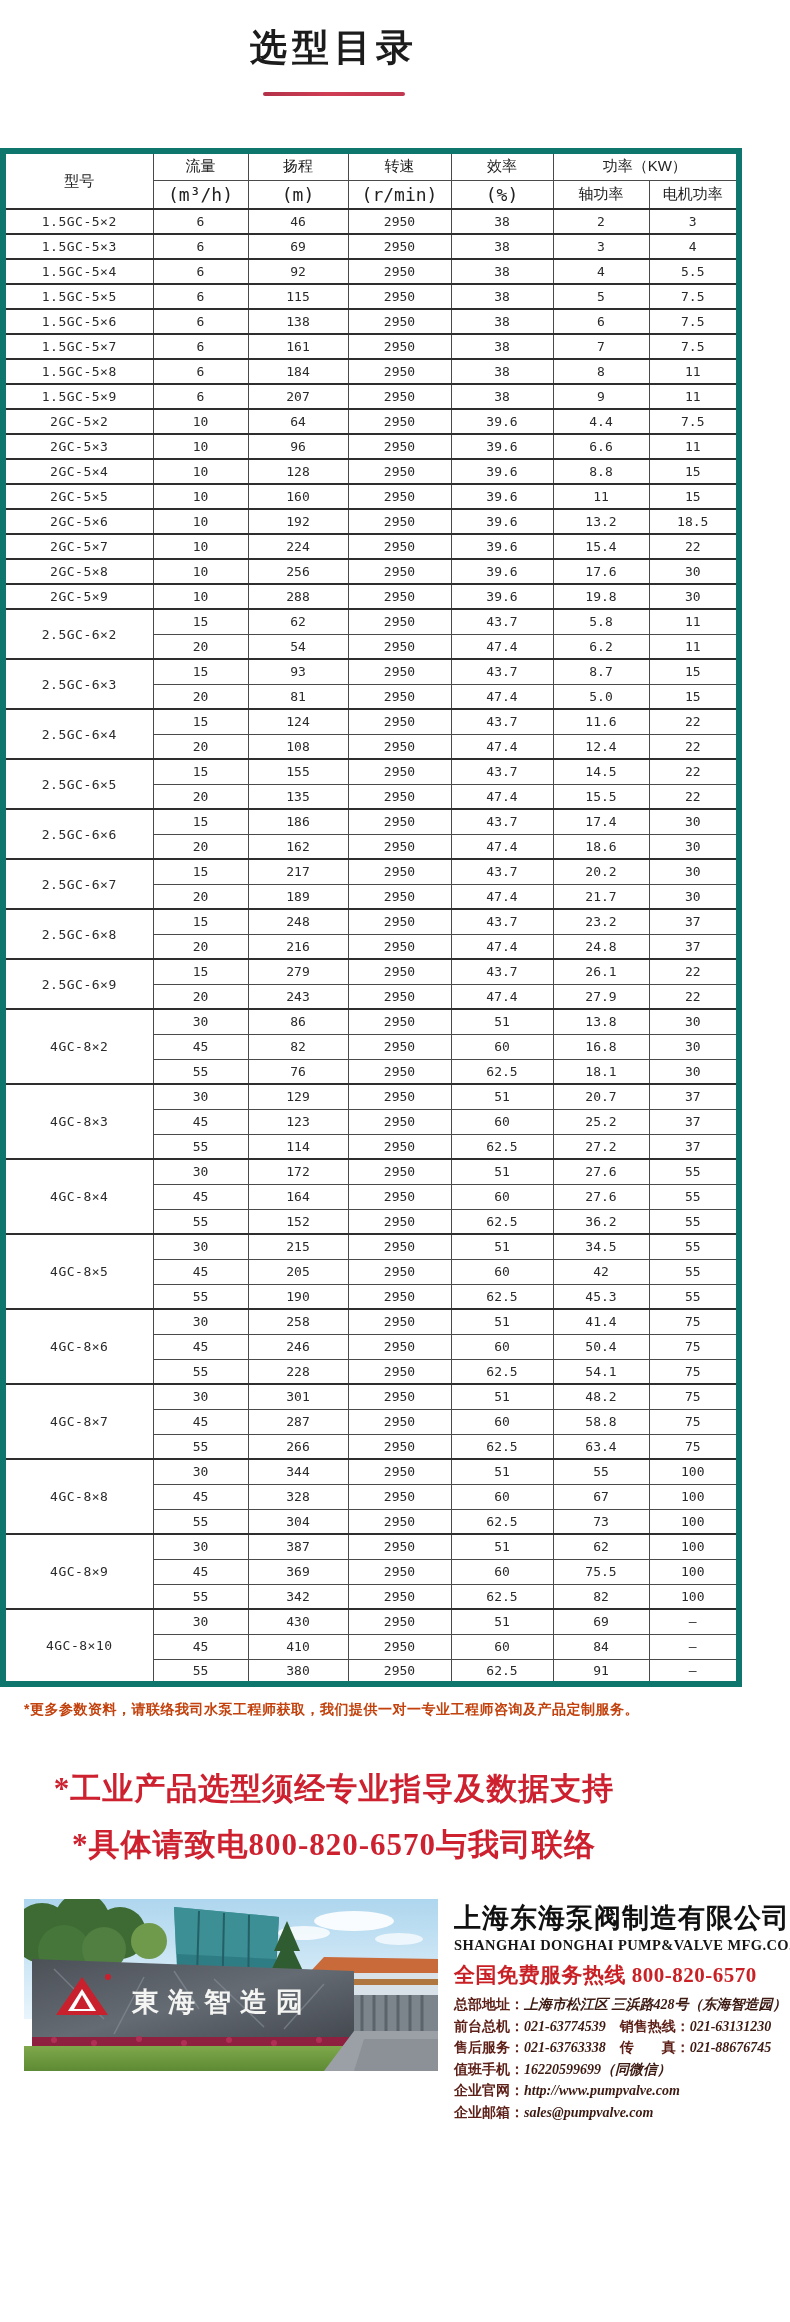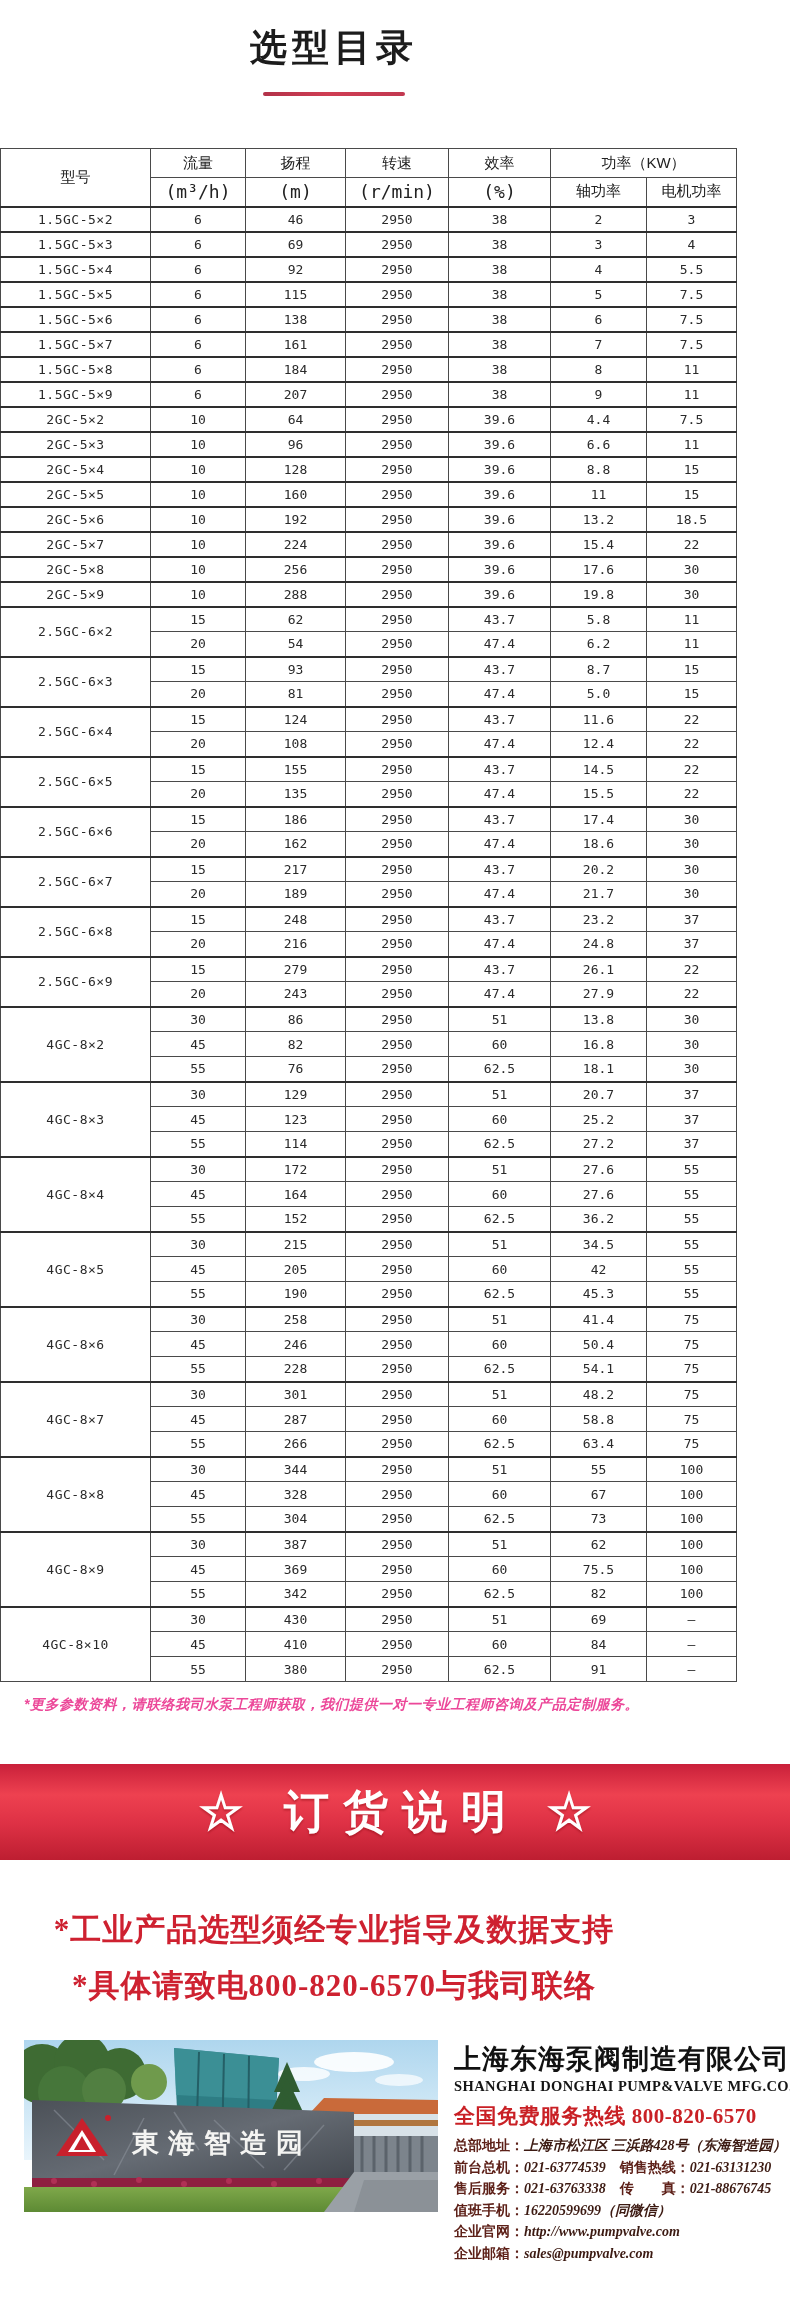--- a/index.html
+++ b/index.html
@@ -19,21 +19,21 @@
   .title-underline {
     width:142px; height:4px; margin:18px auto 0;
     background:linear-gradient(90deg,#b23249 0%, #cf3d53 45%, #c23850 100%);
     border-radius:2px;
   }
 
   
   table.catalog {
     width:736px; margin:52px auto 12px;
     border-collapse:collapse; table-layout:fixed;
-    border:1px solid #0f766e;
+    border:6px solid #0f766e;
   }
   table.catalog th, table.catalog td {
     border:1px solid #4a4a4a;
     text-align:center; vertical-align:middle;
     color:#2a2a2a;
     height:25px;
     font-weight:normal;
     overflow:hidden; white-space:nowrap;
   }
   table.catalog thead th { height:29px; font-size:15px; color:#222; }
@@ -50,21 +50,21 @@
   col.c-flow  { width:95px; }
   col.c-head  { width:100px; }
   col.c-speed { width:103px; }
   col.c-eff   { width:102px; }
   col.c-shaft { width:96px; }
   col.c-motor { width:90px; }
 
   
   .footnote {
     margin:14px 0 0 24px;
-    font-size:14px; font-weight:bold; color:#ec4899; letter-spacing:0.5px;font-style:italic;
+    font-size:14px; font-weight:bold; color:#c2410c; letter-spacing:0.5px;
   }
 
   
   .order-banner {
     margin-top:50px; width:790px; height:96px;
     background:linear-gradient(180deg,#c9203a 0%, #ee4150 32%, #de3145 62%, #bd1e31 100%);
     display:flex; align-items:center; justify-content:center;
   }
   .order-banner-title {
     color:#ffffff; font-weight:bold; font-size:45px; letter-spacing:14px;
@@ -646,23 +646,20 @@
           <td>2950</td>
           <td>62.5</td>
           <td>91</td>
           <td>–</td>
         </tr>
       </tbody>
   </table>
 
   <div class="footnote">*更多参数资料，请联络我司水泵工程师获取，我们提供一对一专业工程师咨询及产品定制服务。</div>
 
-  <div class="order-banner">
-    <div class="order-banner-title">☆ 订货说明 ☆</div>
-  </div>
 
   <div class="order-notes">
     <div class="order-note">*工业产品选型须经专业指导及数据支持</div>
     <div class="order-note">*具体请致电800-820-6570与我司联络</div>
   </div>
 
   <div class="bottom">
 
     <svg class="factory-photo" viewBox="0 0 414 172" xmlns="http://www.w3.org/2000/svg" preserveAspectRatio="none">
       <defs>

